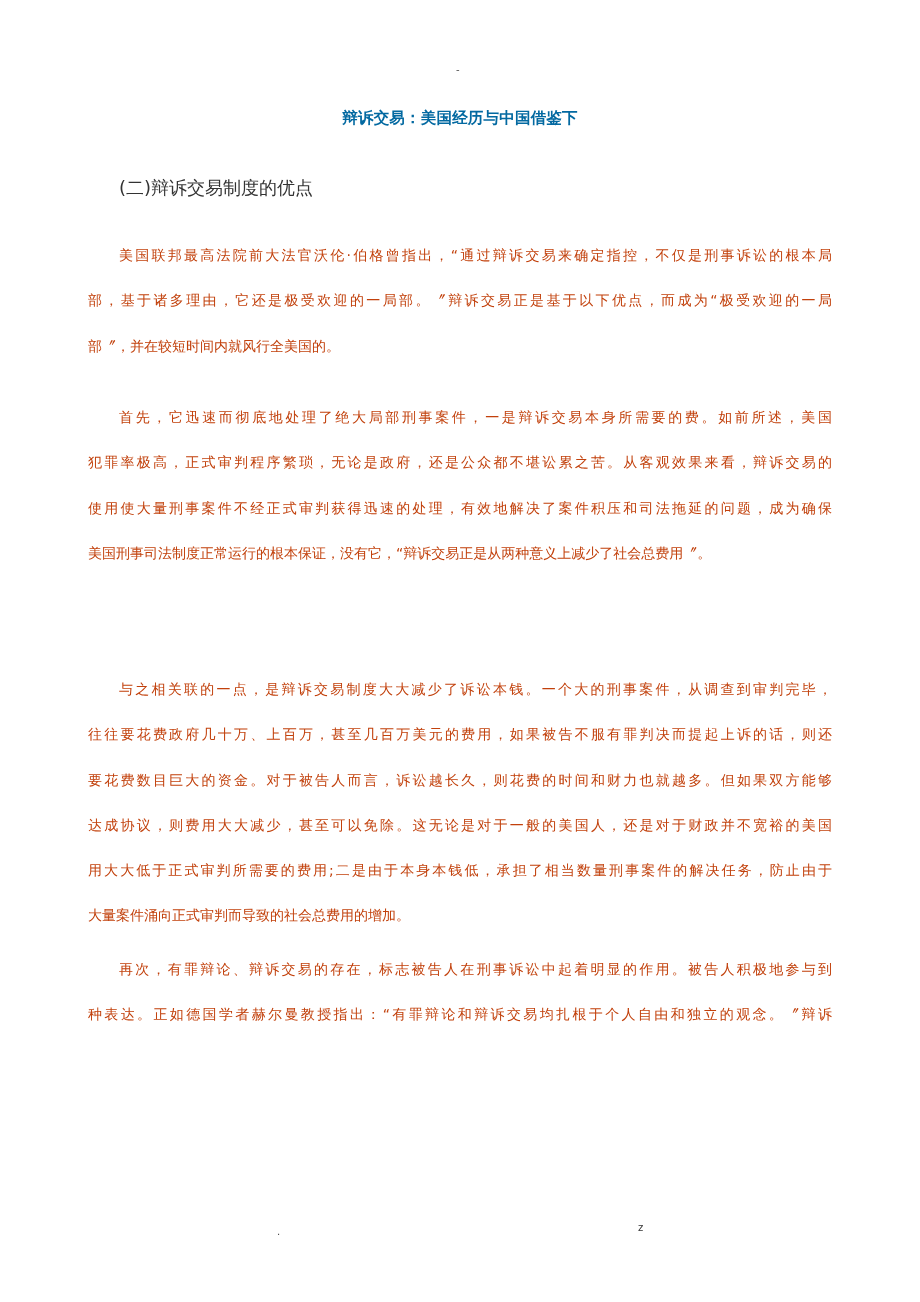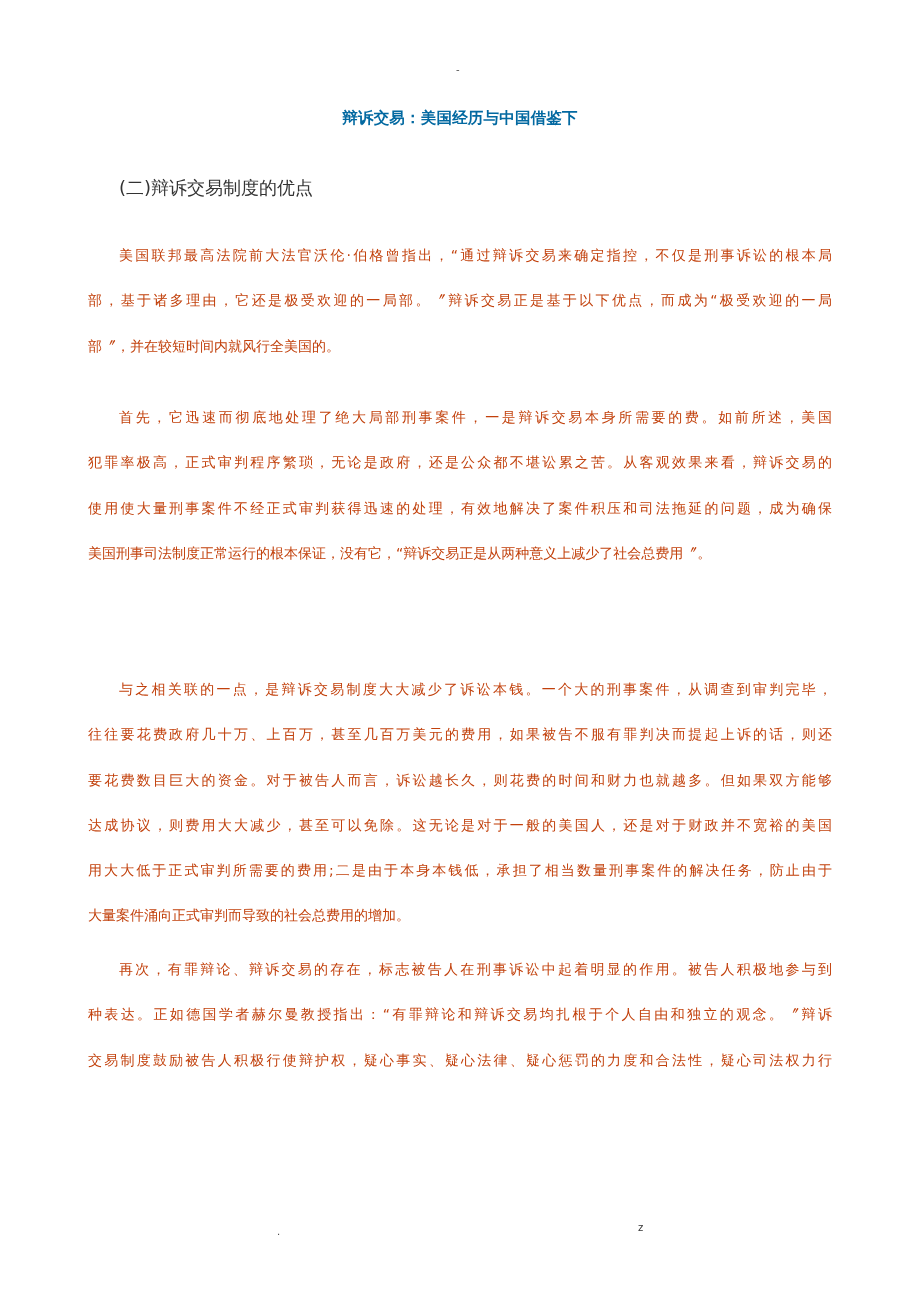--- a/index.html
+++ b/index.html
@@ -46,18 +46,17 @@
     <div class="line">往往要花费政府几十万、上百万，甚至几百万美元的费用，如果被告不服有罪判决而提起上诉的话，则还</div>
     <div class="line">要花费数目巨大的资金。对于被告人而言，诉讼越长久，则花费的时间和财力也就越多。但如果双方能够</div>
     <div class="line">达成协议，则费用大大减少，甚至可以免除。这无论是对于一般的美国人，还是对于财政并不宽裕的美国</div>
     <div class="line">用大大低于正式审判所需要的费用;二是由于本身本钱低，承担了相当数量刑事案件的解决任务，防止由于</div>
     <div class="line last">大量案件涌向正式审判而导致的社会总费用的增加。</div>
   </div>
 
   <div class="para" style="top:956px;">
     <div class="line first">再次，有罪辩论、辩诉交易的存在，标志被告人在刑事诉讼中起着明显的作用。被告人积极地参与到</div>
     <div class="line">种表达。正如德国学者赫尔曼教授指出：“有罪辩论和辩诉交易均扎根于个人自由和独立的观念。〞辩诉</div>
-    <div class="line">交易制度鼓励被告人积极行使辩护权，疑心事实、疑心法律、疑心惩罚的力度和合法性，疑心司法权力行</div>
   </div>
 
   <div class="footer-left">.</div>
   <div class="footer-right">z</div>
 </div>
 
 </body></html>

